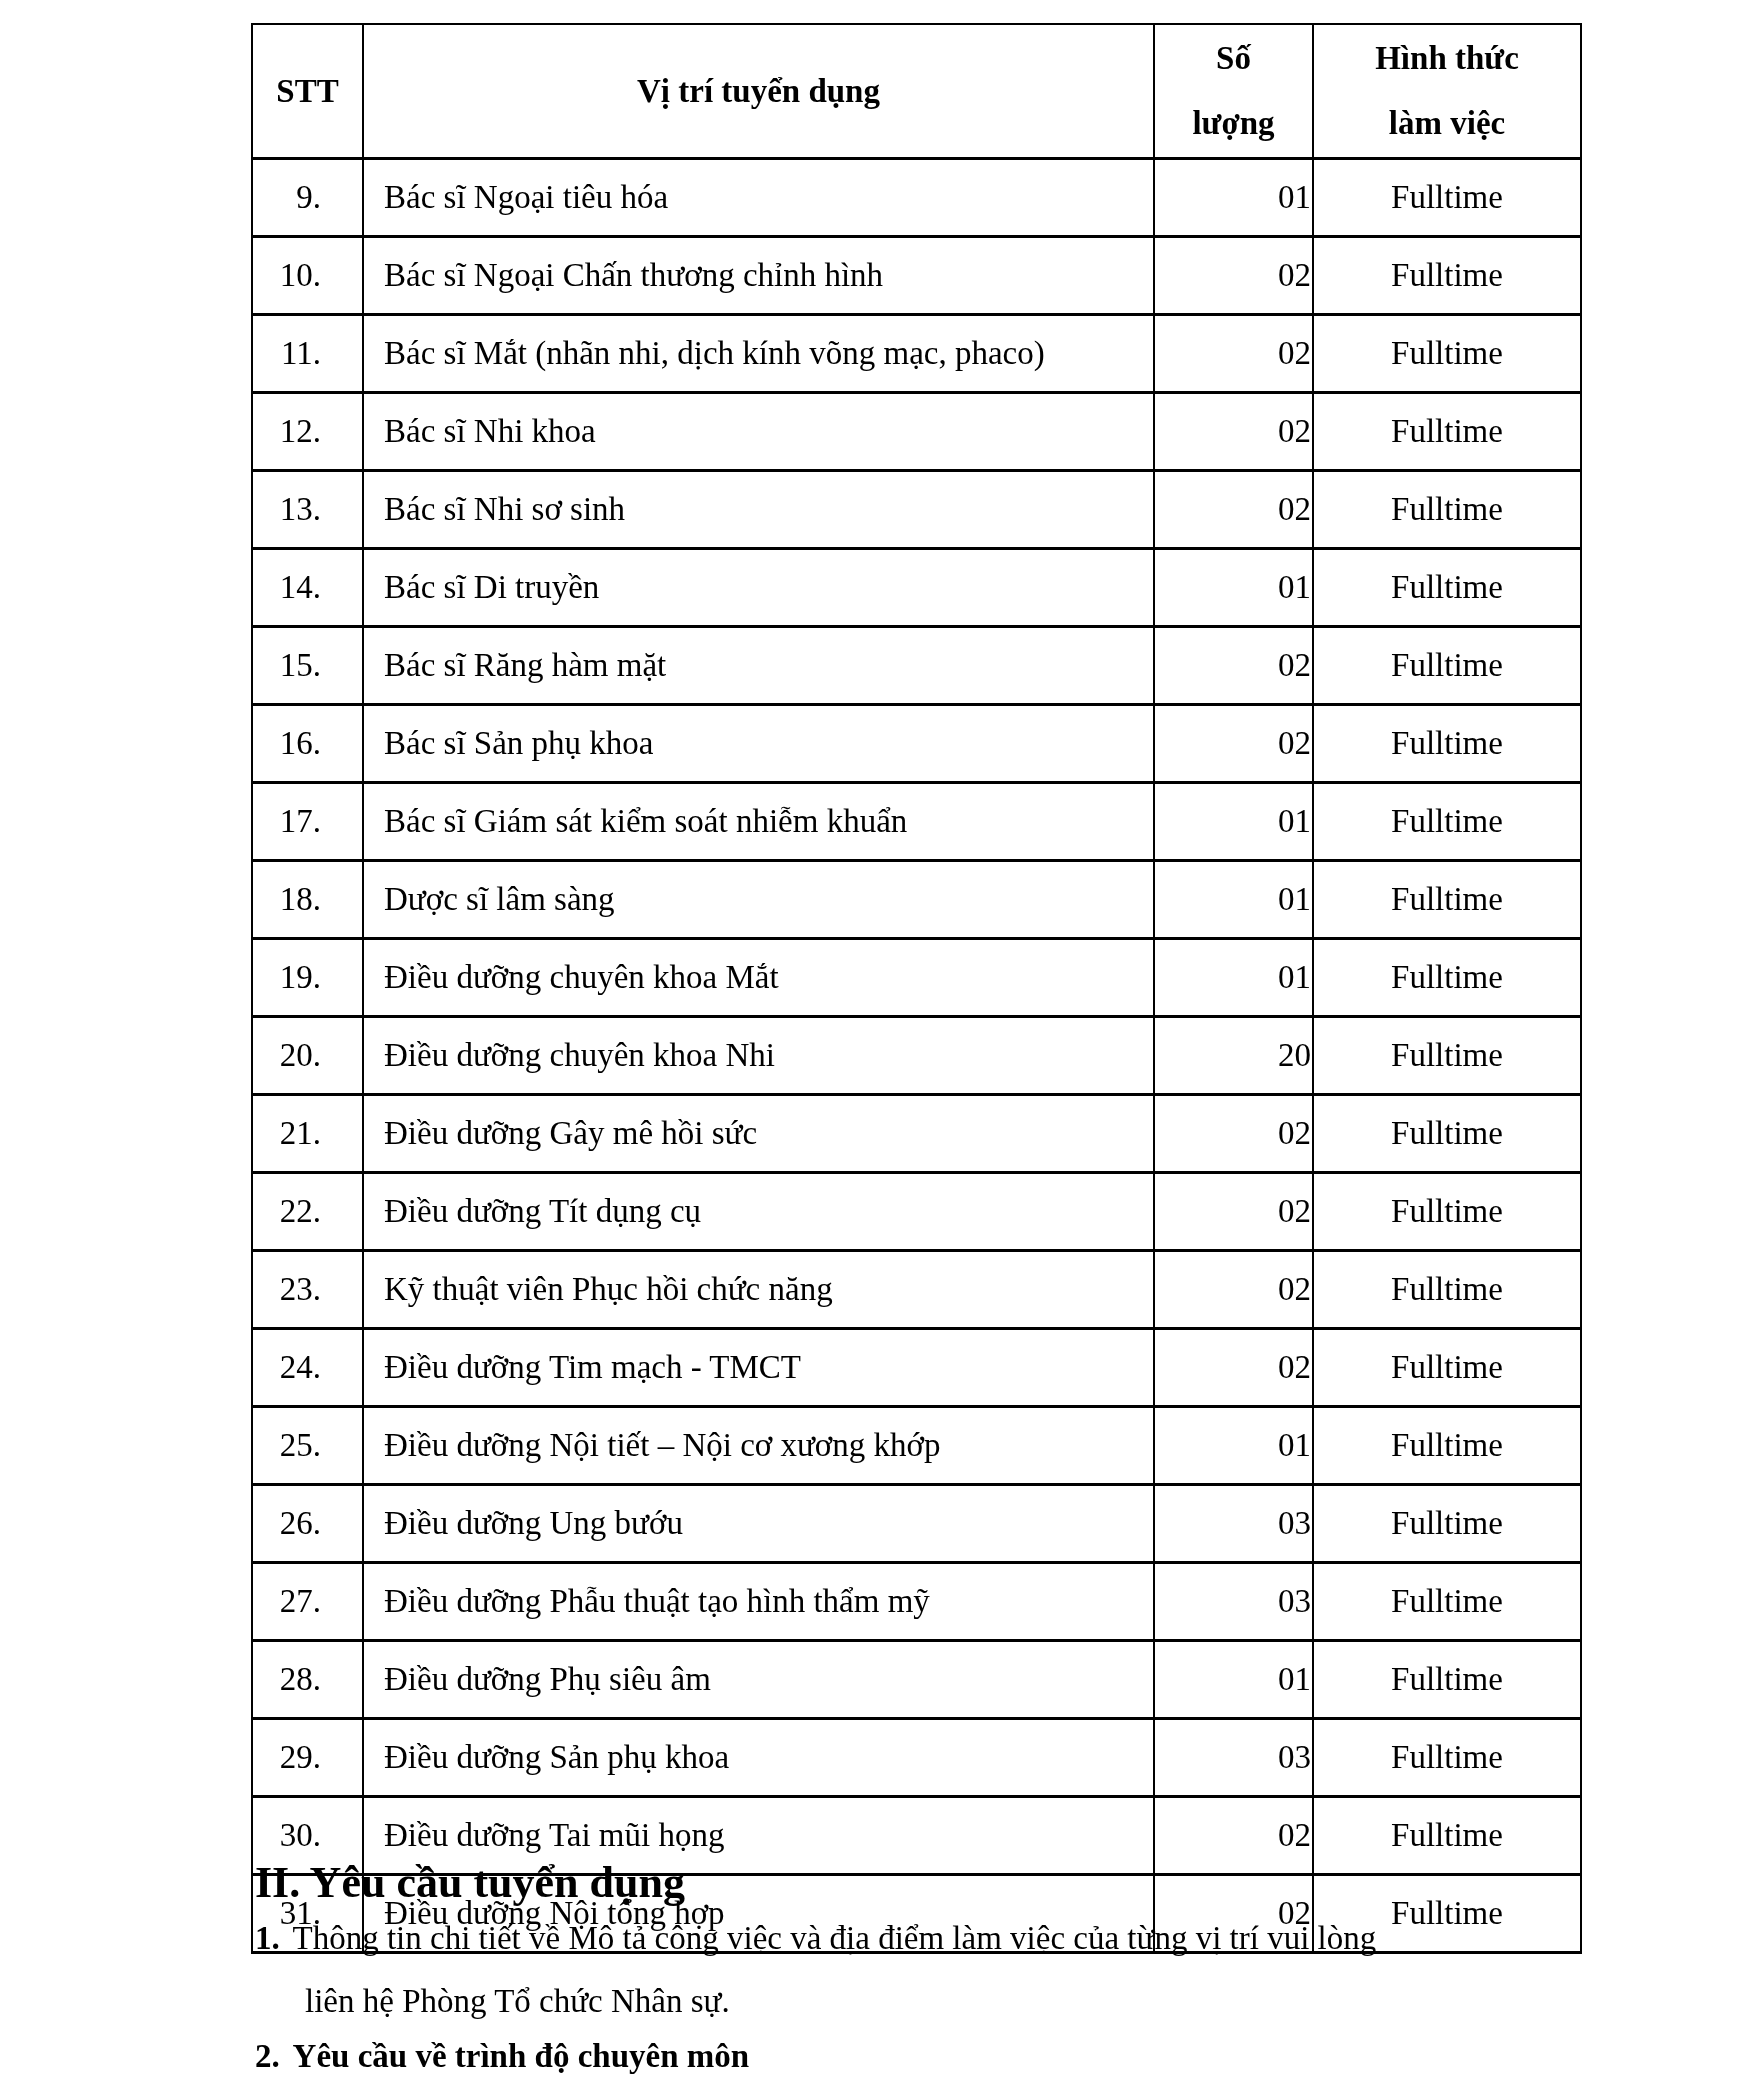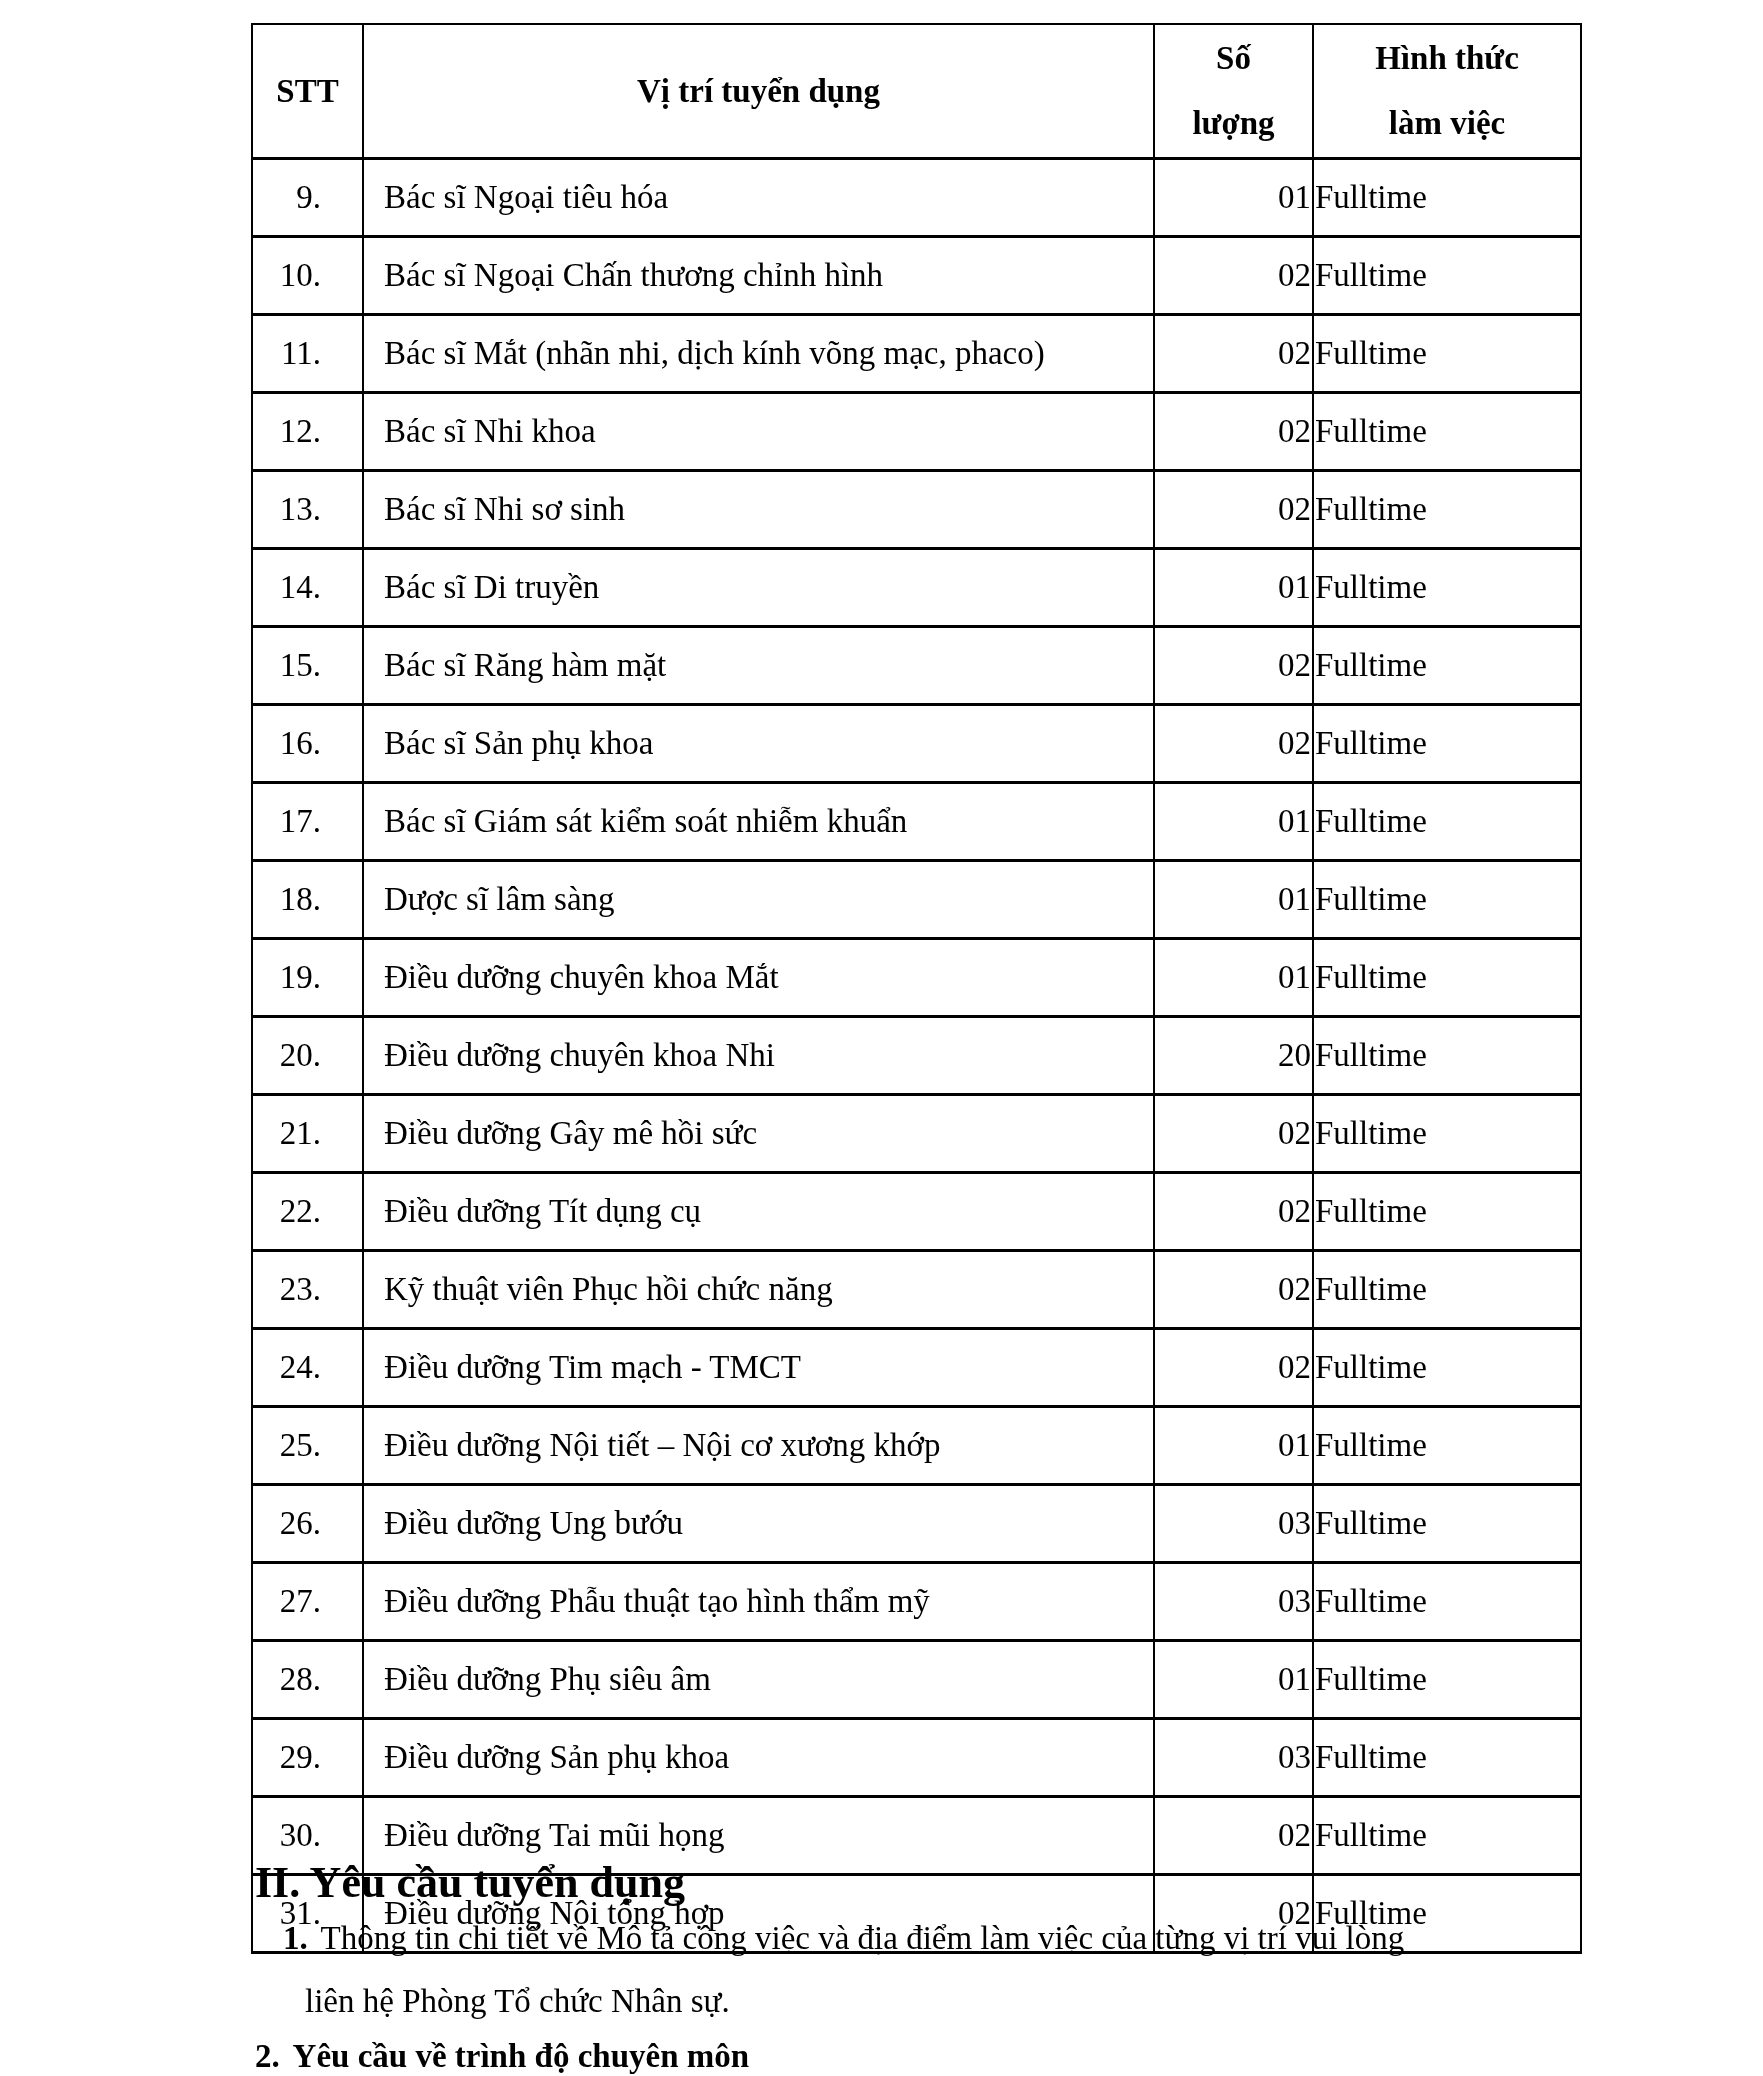--- a/index.html
+++ b/index.html
@@ -44,41 +44,41 @@
   }
   .recruit-table td {
     height: 73px;
     font-size: 33px;
     vertical-align: middle;
     line-height: 1.12;
   }
   .c-stt  { text-align: right;  padding-right: 41px; }
   .c-pos  { text-align: left;   padding-left: 20px; padding-right: 9px; }
   .c-qty  { text-align: right; }
-  .c-type { text-align: left; }
+  .c-type { text-align: center; }
   .hline  { display: block; }
 
   
   .sec-heading {
     position: absolute;
     left: 255px;
     top: 1857px;
     font-size: 44px;
     font-weight: bold;
     line-height: 1.2;
     white-space: nowrap;
   }
   .item {
     position: absolute;
     font-size: 33px;
     line-height: 1.2;
     white-space: nowrap;
   }
   .item .marker { font-weight: bold; margin-right: 12.8px; }
-  .line1 { left: 255px; top: 1919px; margin-left: 28px; }
+  .line1 { left: 255px; top: 1919px; }
   .line2 { left: 305px; top: 1982px; }
   .item2 { left: 255px; top: 2037px; font-weight: bold; }
 </style>
 </head>
 <body>
 
 <table class="recruit-table">
   <colgroup>
     <col style="width:111px">
     <col style="width:791px">

